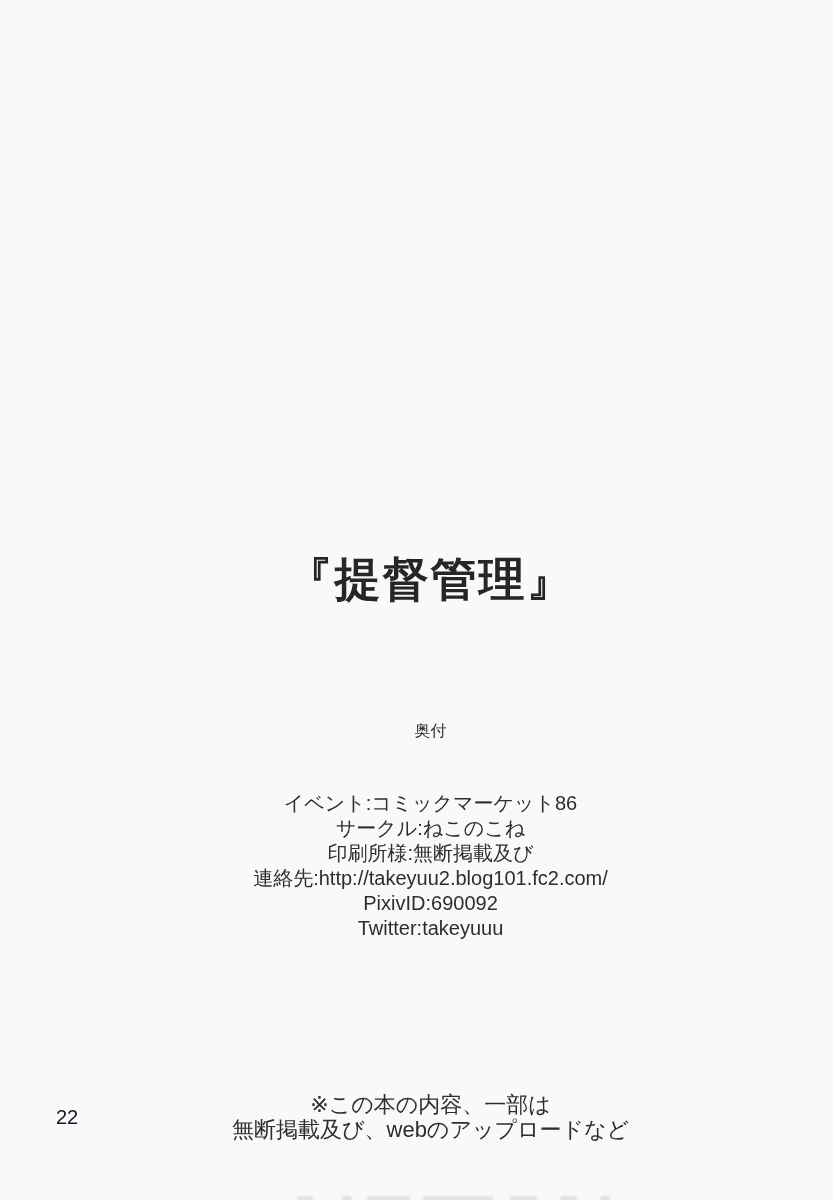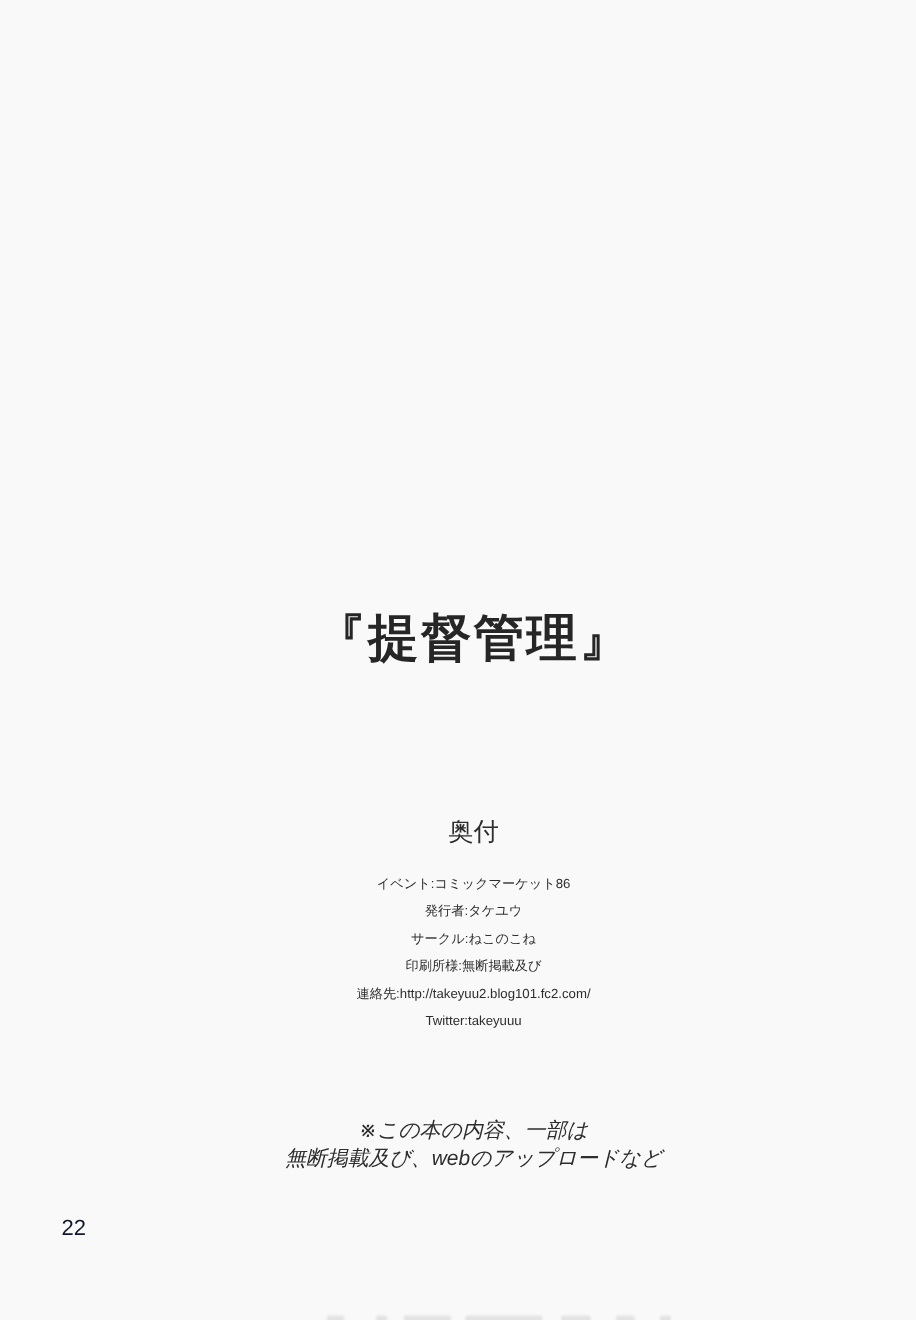--- a/index.html
+++ b/index.html
@@ -24,33 +24,32 @@
     text-align: center;
   }
   .doujin-title {
     top: 549px;
     font-size: 46px;
     font-weight: bold;
     letter-spacing: 2px;
     color: #262626;
   }
   .colophon-heading {
-    top: 741px;
-    font-size: 23px;
+    top: 721px;
+    font-size: 16px;
   }
   .colophon-block {
     top: 791px;
-    font-size: 12px;
+    font-size: 20px;
     line-height: 25px;
   }
   .notice-block {
-    top: 1016px;
-    font-size: 19px;
+    top: 1092px;
+    font-size: 22px;
     line-height: 25px;
-    font-style: italic;
   }
   .page-number {
     position: absolute;
     left: 56px;
     top: 1106px;
     font-size: 20px;
     color: #0f172a;
   }
   
   .artifact {
@@ -73,24 +72,24 @@
 <body>
 
 <div class="page">
 
   <div class="center-col doujin-title">『提督管理』</div>
 
   <div class="center-col colophon-heading">奥付</div>
 
   <div class="center-col colophon-block">
     <div>イベント:コミックマーケット86</div>
-    <div>発行者:タケユウ</div>
     <div>サークル:ねこのこね</div>
     <div>印刷所様:無断掲載及び</div>
     <div>連絡先:http://takeyuu2.blog101.fc2.com/</div>
+    <div>PixivID:690092</div>
     <div>Twitter:takeyuuu</div>
   </div>
 
   <div class="center-col notice-block">
     <div>※この本の内容、一部は</div>
     <div>無断掲載及び、webのアップロードなど</div>
   </div>
 
   <div class="page-number">22</div>
 

